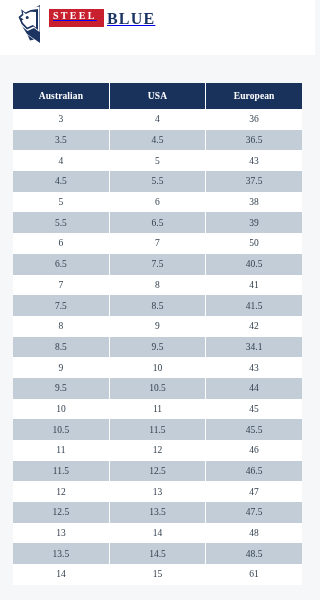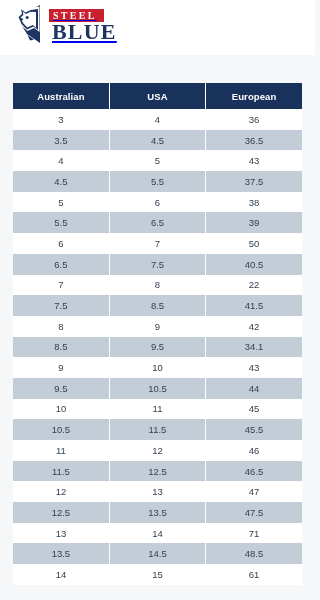--- a/index.html
+++ b/index.html
@@ -29,60 +29,61 @@
     height: 42px;
   }
   .logo-mark {
     width: 34px;
     height: 40px;
     flex: 0 0 auto;
     display: block;
   }
   .logo-text {
     display: flex;
-    flex-direction: column;
+    flex-direction: row;
     justify-content: flex-start;
     margin-left: 1px;
     padding-top: 5px;
   }
   .logo-steel {
     background: #c8202e;
     color: #ffffff;
     font-size: 10px;
     font-weight: bold;
     letter-spacing: 2.3px;
     line-height: 11px;
     padding: 1px 3px 1px 4px;
     font-family: "Liberation Serif", serif;
     box-sizing: border-box;
     width: 55px;
   }
   .logo-blue {
     color: #1c3461;
-    font-size: 22px;
+    font-size: 16px;
     font-weight: bold;
     letter-spacing: 1.2px;
     line-height: 17px;
     font-family: "Liberation Serif", serif;
     margin-top: 1px;
     padding-left: 3px;
   }
 
   
   .table-region {
     background: #f5f7f9;
     padding: 28px 13px 14px 13px;
     box-sizing: border-box;
     height: 545px;
   }
   .size-table {
     width: 289px;
     border-collapse: collapse;
     table-layout: fixed;
     background: #5eead4;
+    font-family: Liberation Serif, serif;
   }
   .size-table th {
     background: #19325c;
     color: #ffffff;
     font-size: 9.5px;
     font-weight: bold;
     height: 26px;
     text-align: center;
     letter-spacing: 0.1px;
     border-left: 1.5px solid #ffffff;
@@ -180,21 +181,21 @@
           <td>50</td>
         </tr>
         <tr class="alt">
           <td>6.5</td>
           <td>7.5</td>
           <td>40.5</td>
         </tr>
         <tr>
           <td>7</td>
           <td>8</td>
-          <td>22</td>
+          <td>41</td>
         </tr>
         <tr class="alt">
           <td>7.5</td>
           <td>8.5</td>
           <td>41.5</td>
         </tr>
         <tr>
           <td>8</td>
           <td>9</td>
           <td>42</td>
@@ -240,21 +241,21 @@
           <td>47</td>
         </tr>
         <tr class="alt">
           <td>12.5</td>
           <td>13.5</td>
           <td>47.5</td>
         </tr>
         <tr>
           <td>13</td>
           <td>14</td>
-          <td>71</td>
+          <td>48</td>
         </tr>
         <tr class="alt">
           <td>13.5</td>
           <td>14.5</td>
           <td>48.5</td>
         </tr>
         <tr>
           <td>14</td>
           <td>15</td>
           <td>61</td>

